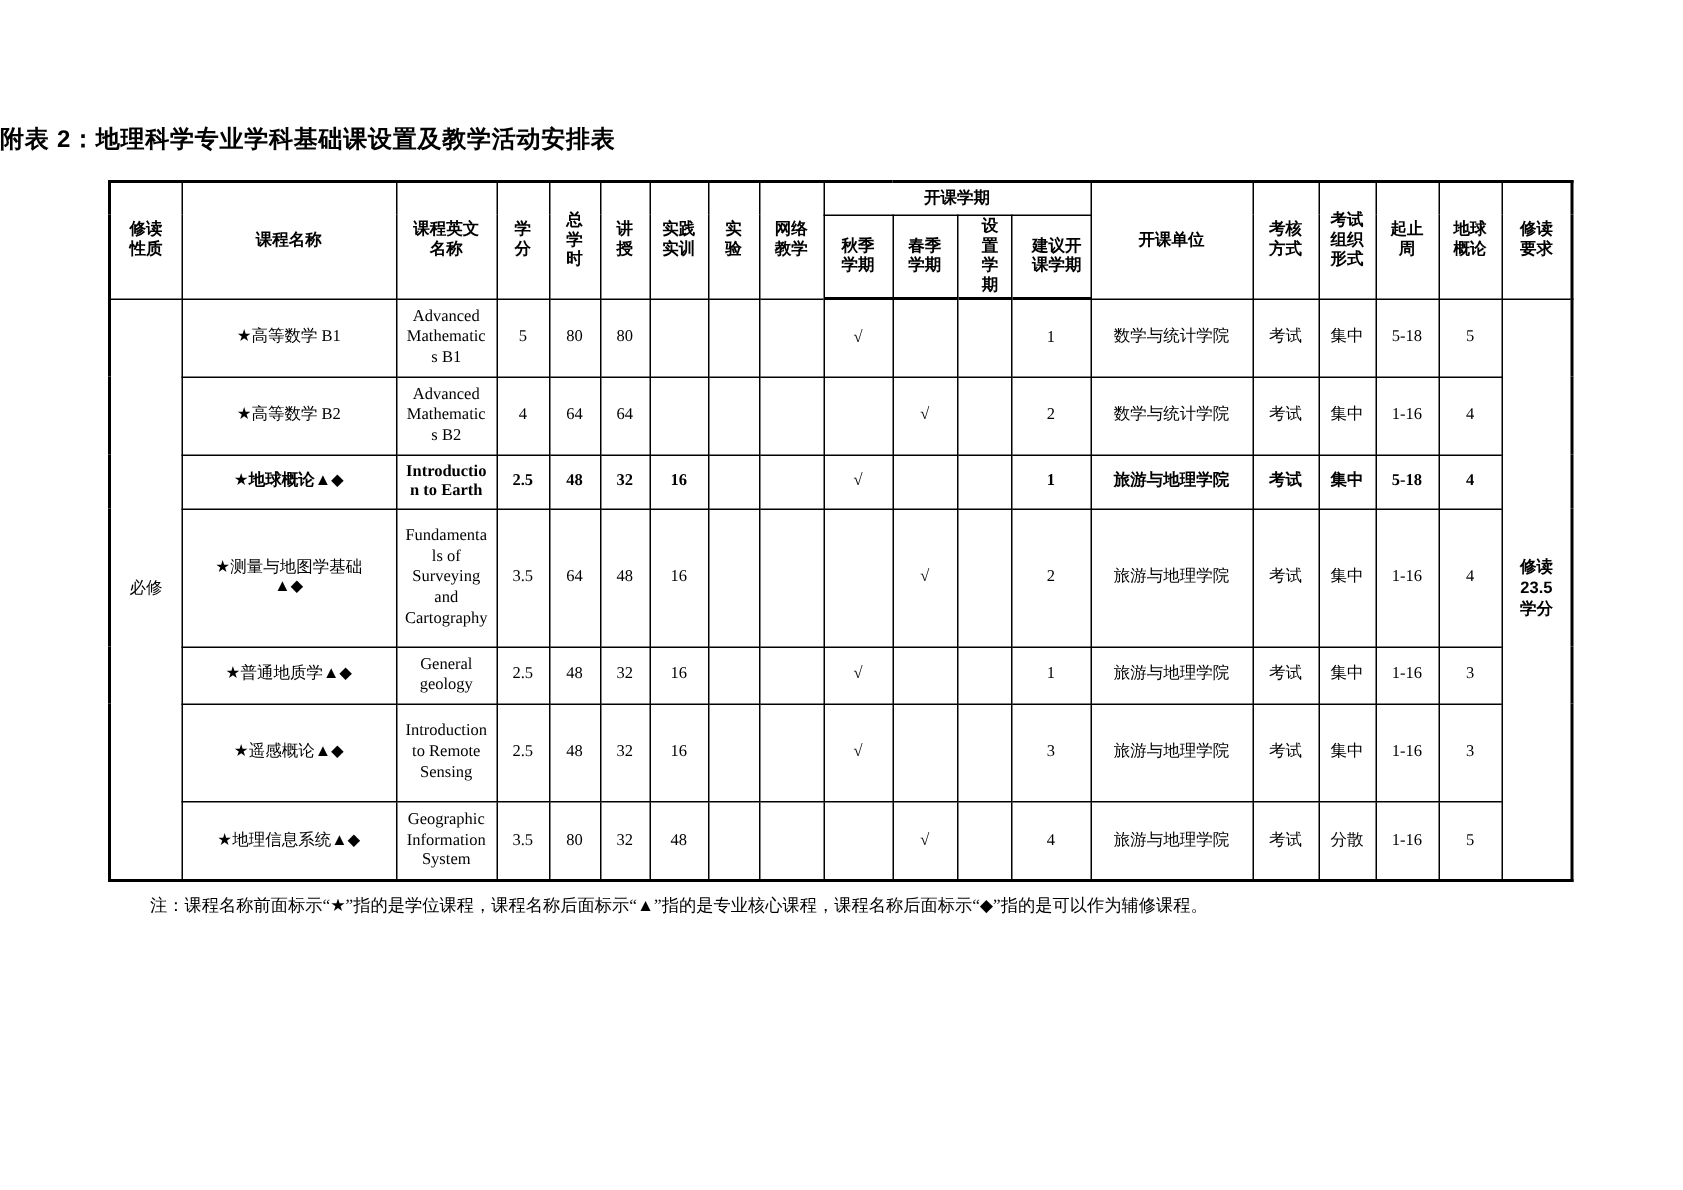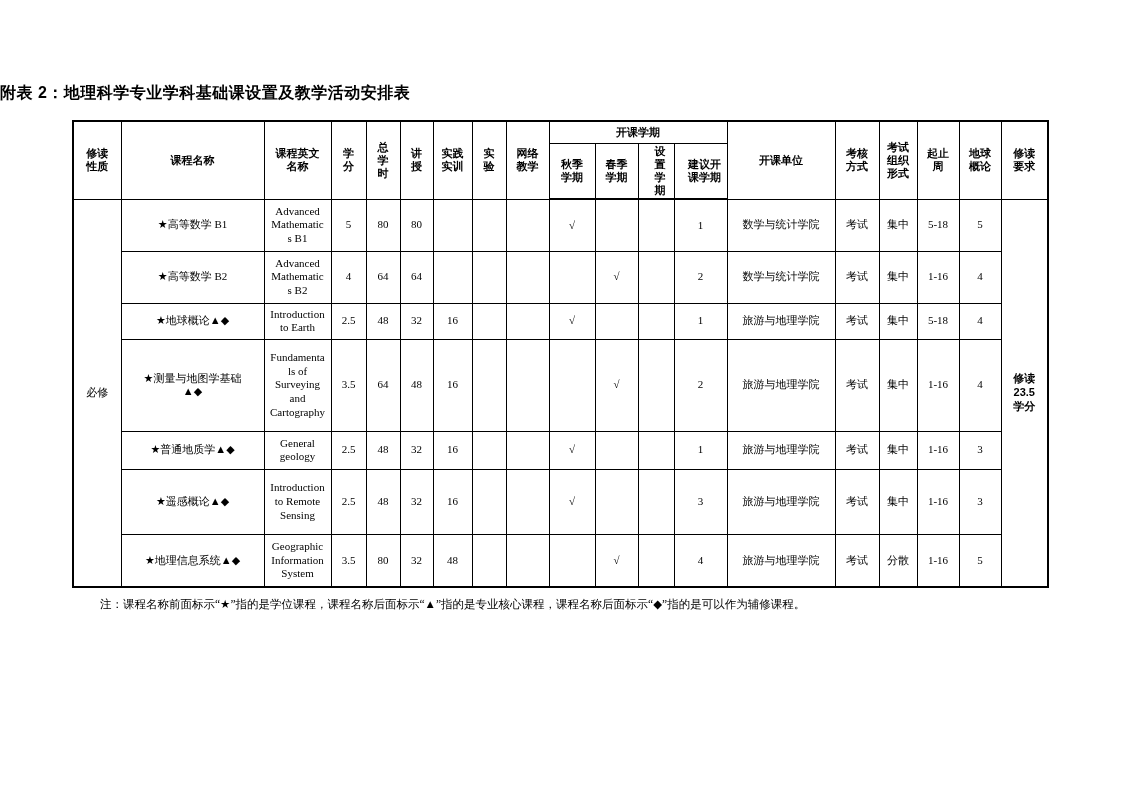--- a/index.html
+++ b/index.html
@@ -140,21 +140,21 @@
         <td class="chk"></td>
         <td class="chk">√</td>
         <td class="chk"></td>
         <td>2</td>
         <td>数学与统计学院</td>
         <td>考试</td>
         <td>集中</td>
         <td>1-16</td>
         <td>4</td>
       </tr>
-      <tr style="height: 36px;">
+      <tr style="height: 36px; font-weight: bold;">
         <td class="c-name">★地球概论▲◆</td>
         <td class="c-en">Introduction to Earth</td>
         <td>2.5</td>
         <td>48</td>
         <td>32</td>
         <td>16</td>
         <td></td>
         <td></td>
         <td class="chk">√</td>
         <td class="chk"></td>

